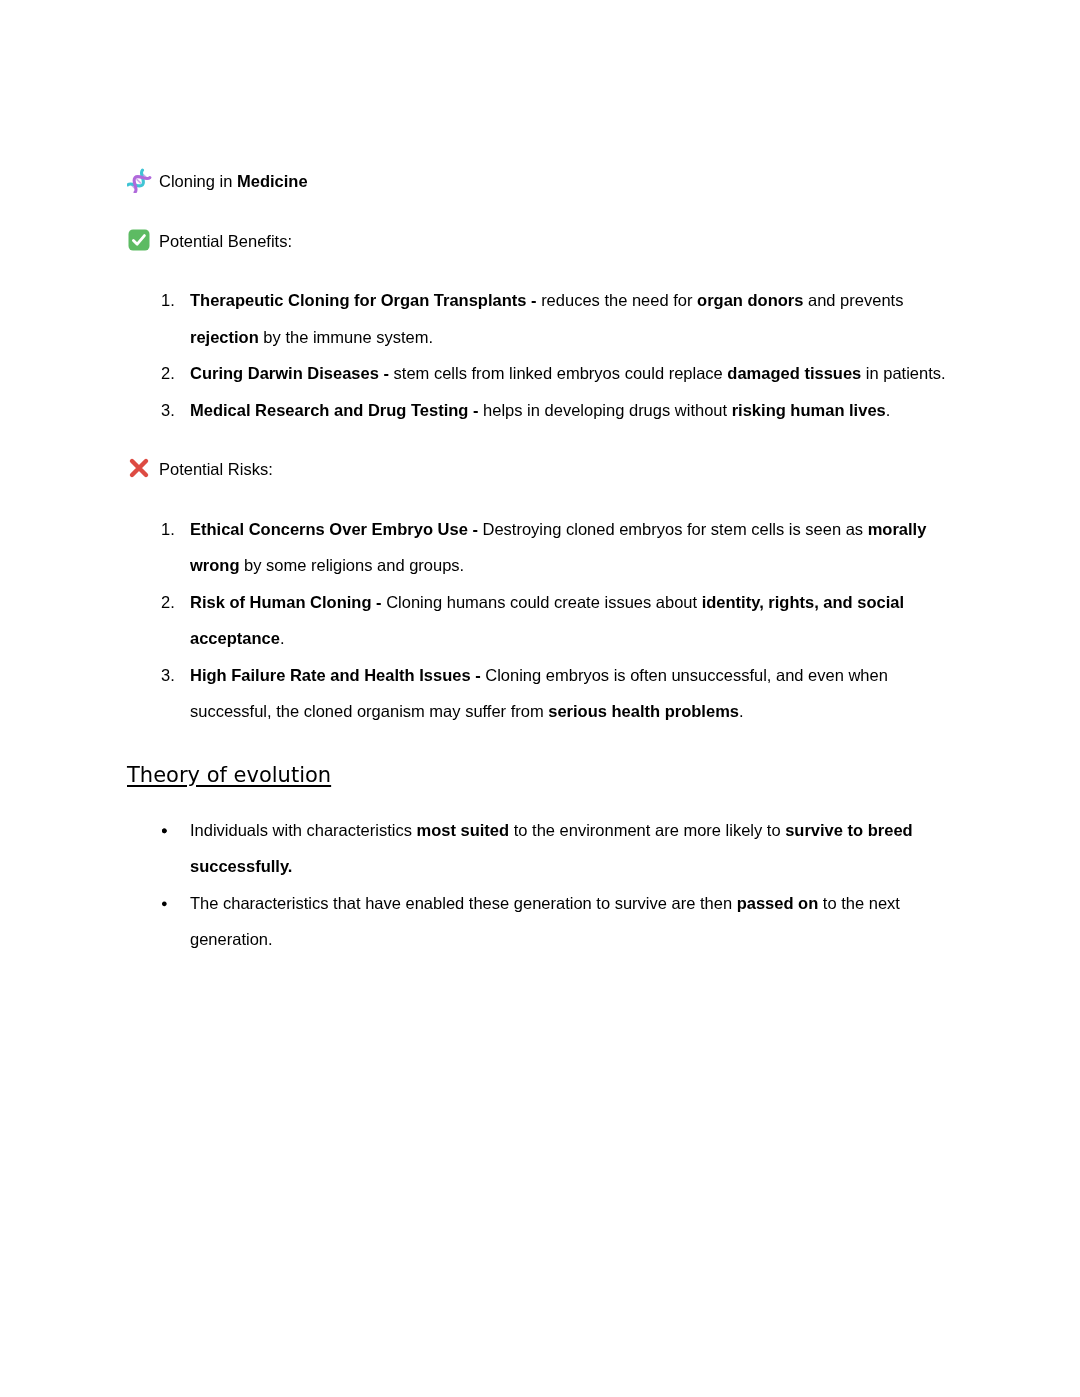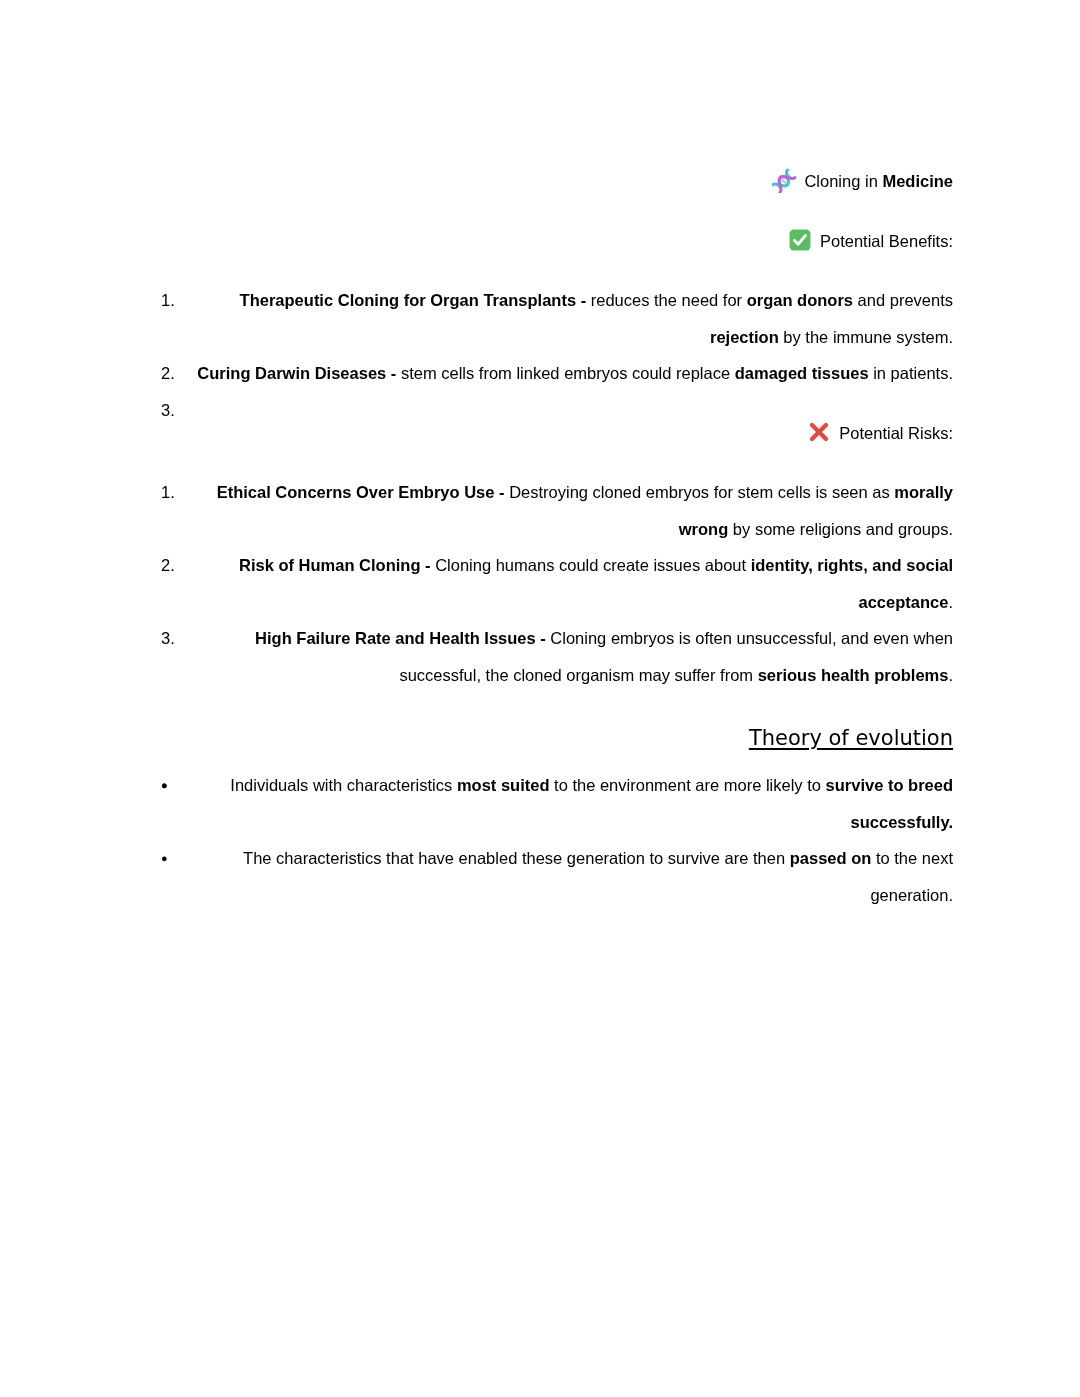--- a/index.html
+++ b/index.html
@@ -3,38 +3,38 @@
 <meta charset="utf-8">
 <style>
   * { margin:0; padding:0; box-sizing:border-box; }
   html, body { background:#ffffff; }
   body {
     width:1080px; height:1397px; overflow:hidden;
     font-family:"Liberation Sans", sans-serif;
     font-size:16.5px; color:#000000;
     -webkit-font-smoothing:antialiased;
   }
-  .doc { padding:163px 127px 0 127px;text-align:right; }
+  .doc { padding:163px 127px 0 127px; }
 
   .para { line-height:36.5px; margin-bottom:23px; }
   .rt .b { font-weight:700; }
 
   .emoji {
     display:inline-block; vertical-align:-6px; margin-right:7px;
     width:25px; height:25px; line-height:0;
   }
   .emoji svg { display:block; }
 
   ol.doc-list, ul.doc-list { list-style:none; margin-bottom:23px; }
   .doc-list li { position:relative; padding-left:63px; line-height:36.5px; }
   .doc-list .marker { position:absolute; left:34px; top:0; }
   ul.doc-list .marker { font-size:11px; }
 
   .evo-heading {
-    margin-top:30px; margin-bottom:14px;
+    margin-top:30px; margin-bottom:22px;
     font-family:"DejaVu Sans", sans-serif;
     font-size:21px; font-weight:400; line-height:30px;
     text-decoration:underline; text-underline-offset:3px;
   }
   .intro { line-height:36.5px; margin-bottom:0; }
   ul.doc-list.evo { margin-bottom:0; }
 </style>
 </head>
 <body style="background: rgb(255, 255, 255); color: rgb(0, 0, 0);">
 
@@ -65,20 +65,21 @@
     <li>
       <span class="marker">1.</span>
       <span class="rt"><span class="b">Therapeutic Cloning for Organ Transplants - </span><span>reduces the need for </span><span class="b">organ donors</span><span> and prevents </span><span class="b">rejection</span><span> by the immune system.</span></span>
     </li>
     <li>
       <span class="marker">2.</span>
       <span class="rt"><span class="b">Curing Darwin Diseases - </span><span>stem cells from linked embryos could replace </span><span class="b">damaged tissues</span><span> in patients.</span></span>
     </li>
     <li>
       <span class="marker">3.</span>
+      <span class="rt"><span class="b">Medical Research and Drug Testing - </span><span>helps in developing drugs without </span><span class="b">risking human lives</span><span>.</span></span>
     </li>
   </ol>
 
   <p class="para">
     <span class="emoji">
       <svg width="24" height="24" viewBox="0 0 24 24">
         <path d="M5,5 L19,19 M19,5 L5,19" fill="none" stroke-width="4.4" stroke-linecap="round" stroke="#dd4b43"></path>
       </svg>
     </span><span class="rt"><span>Potential Risks:</span></span>
   </p>

